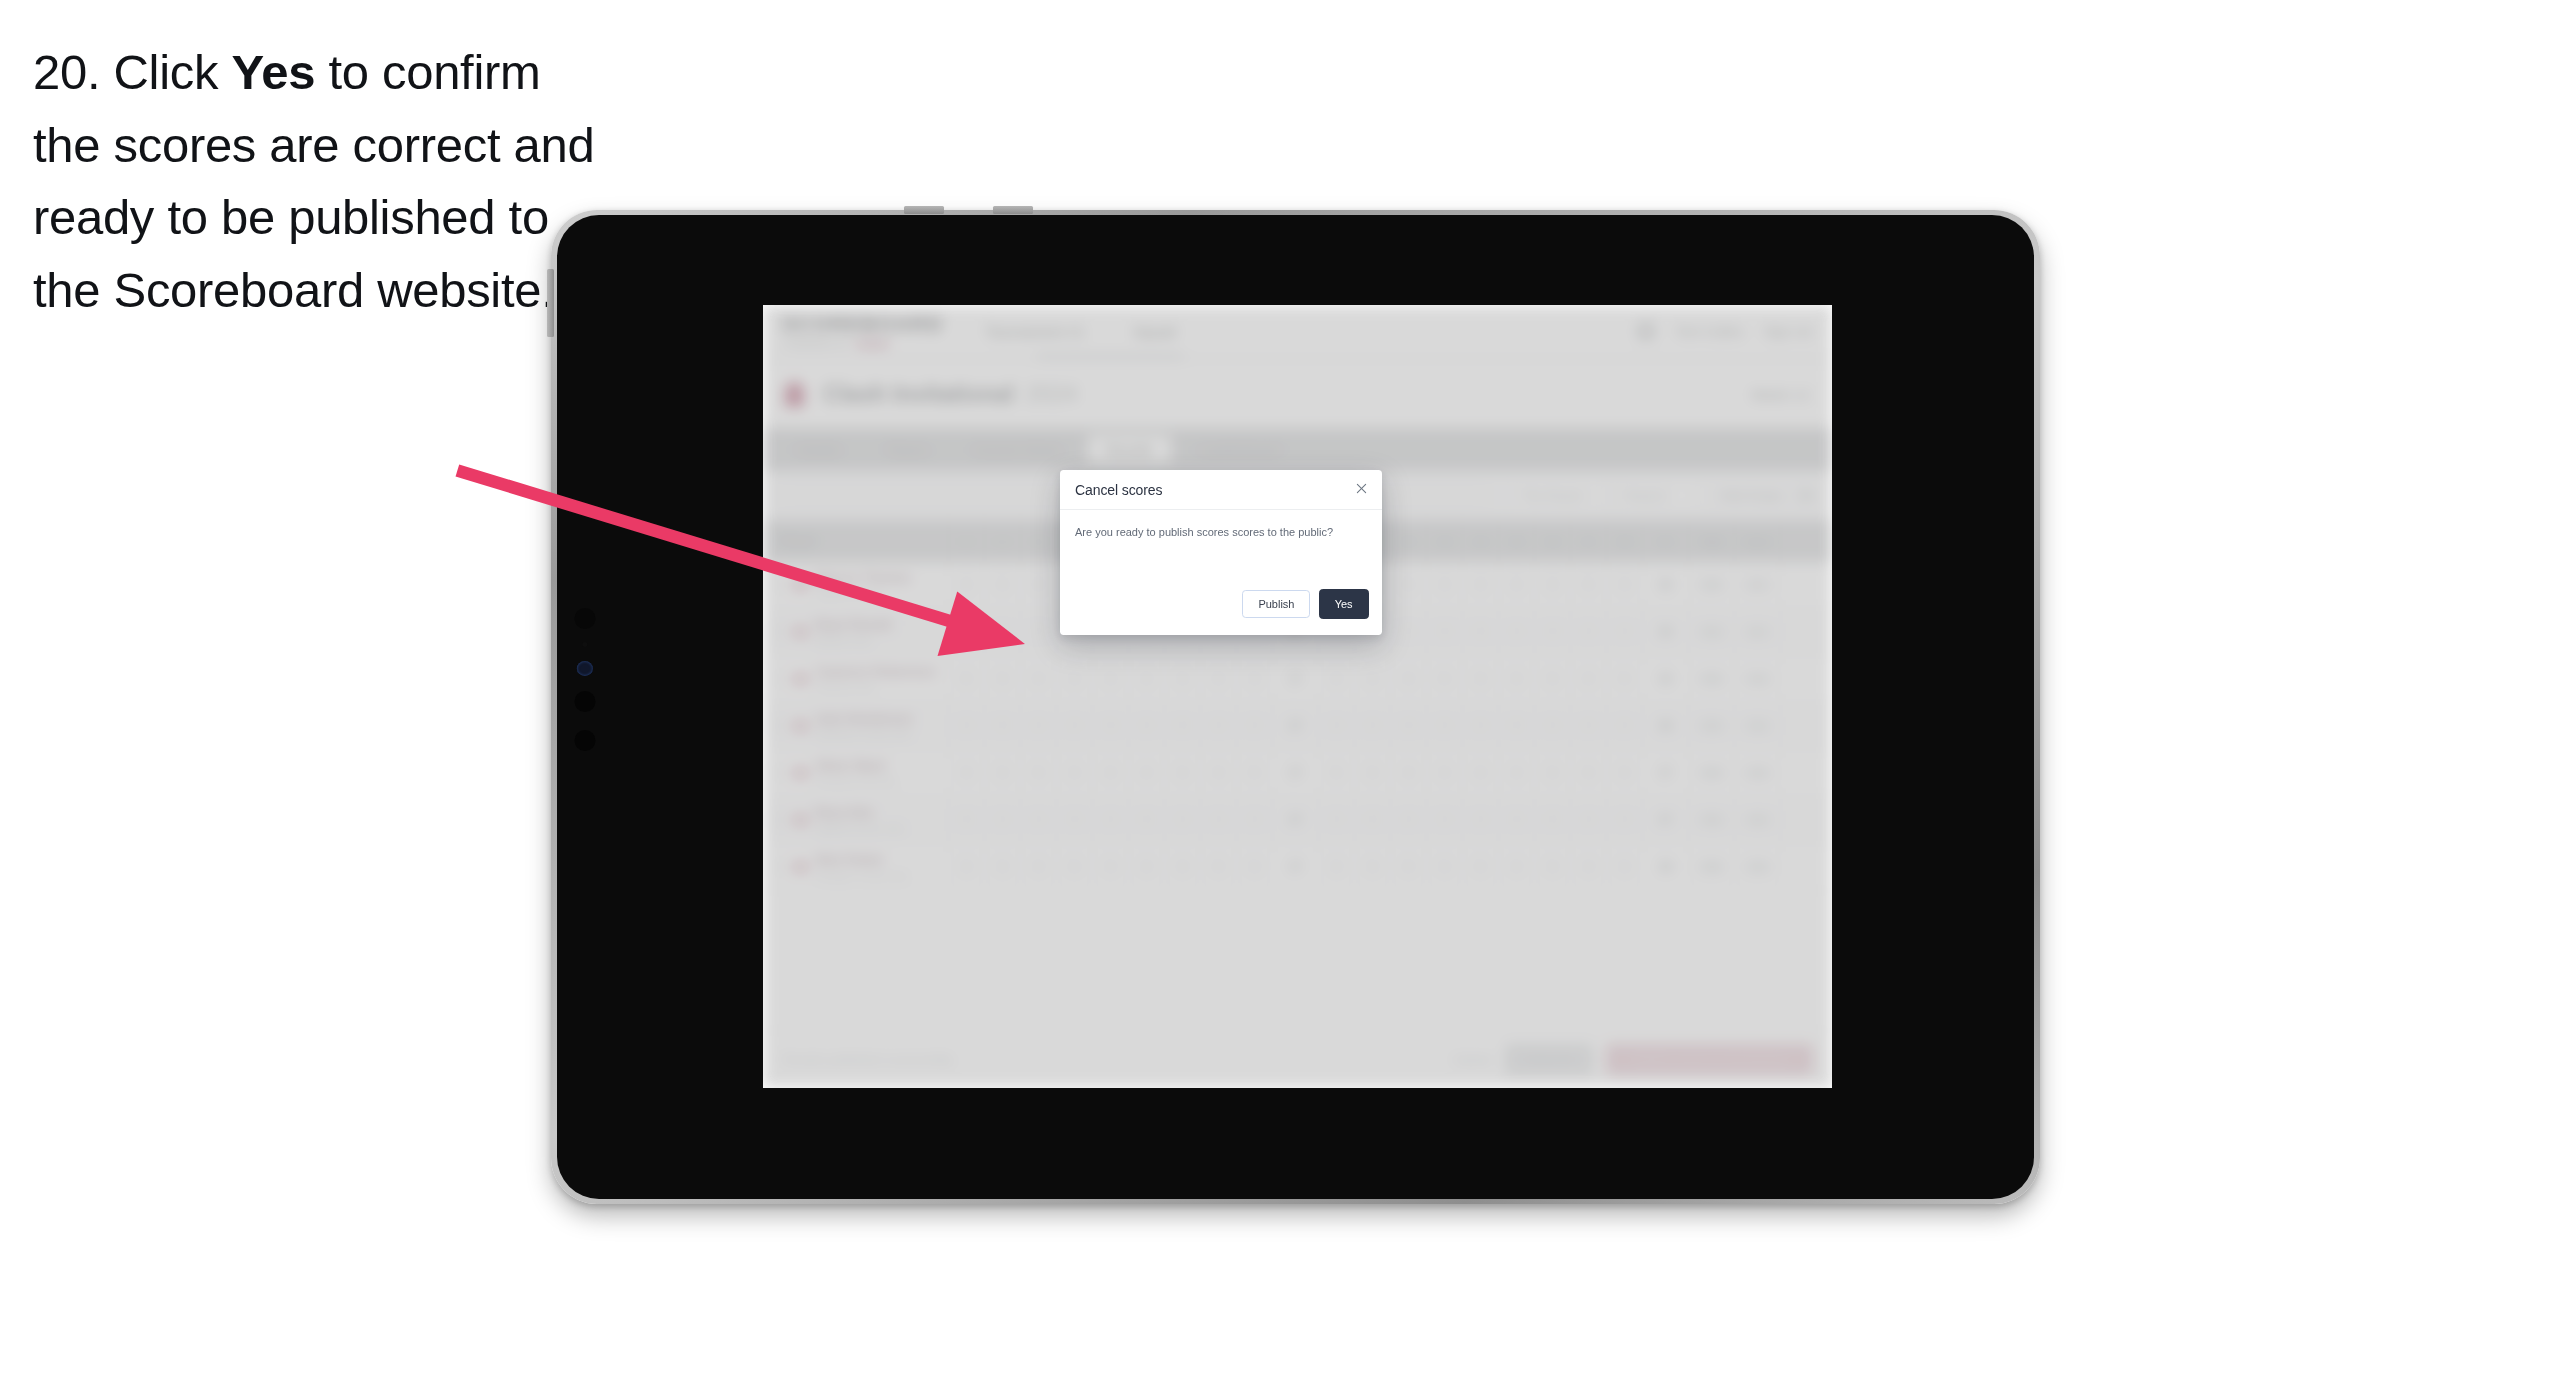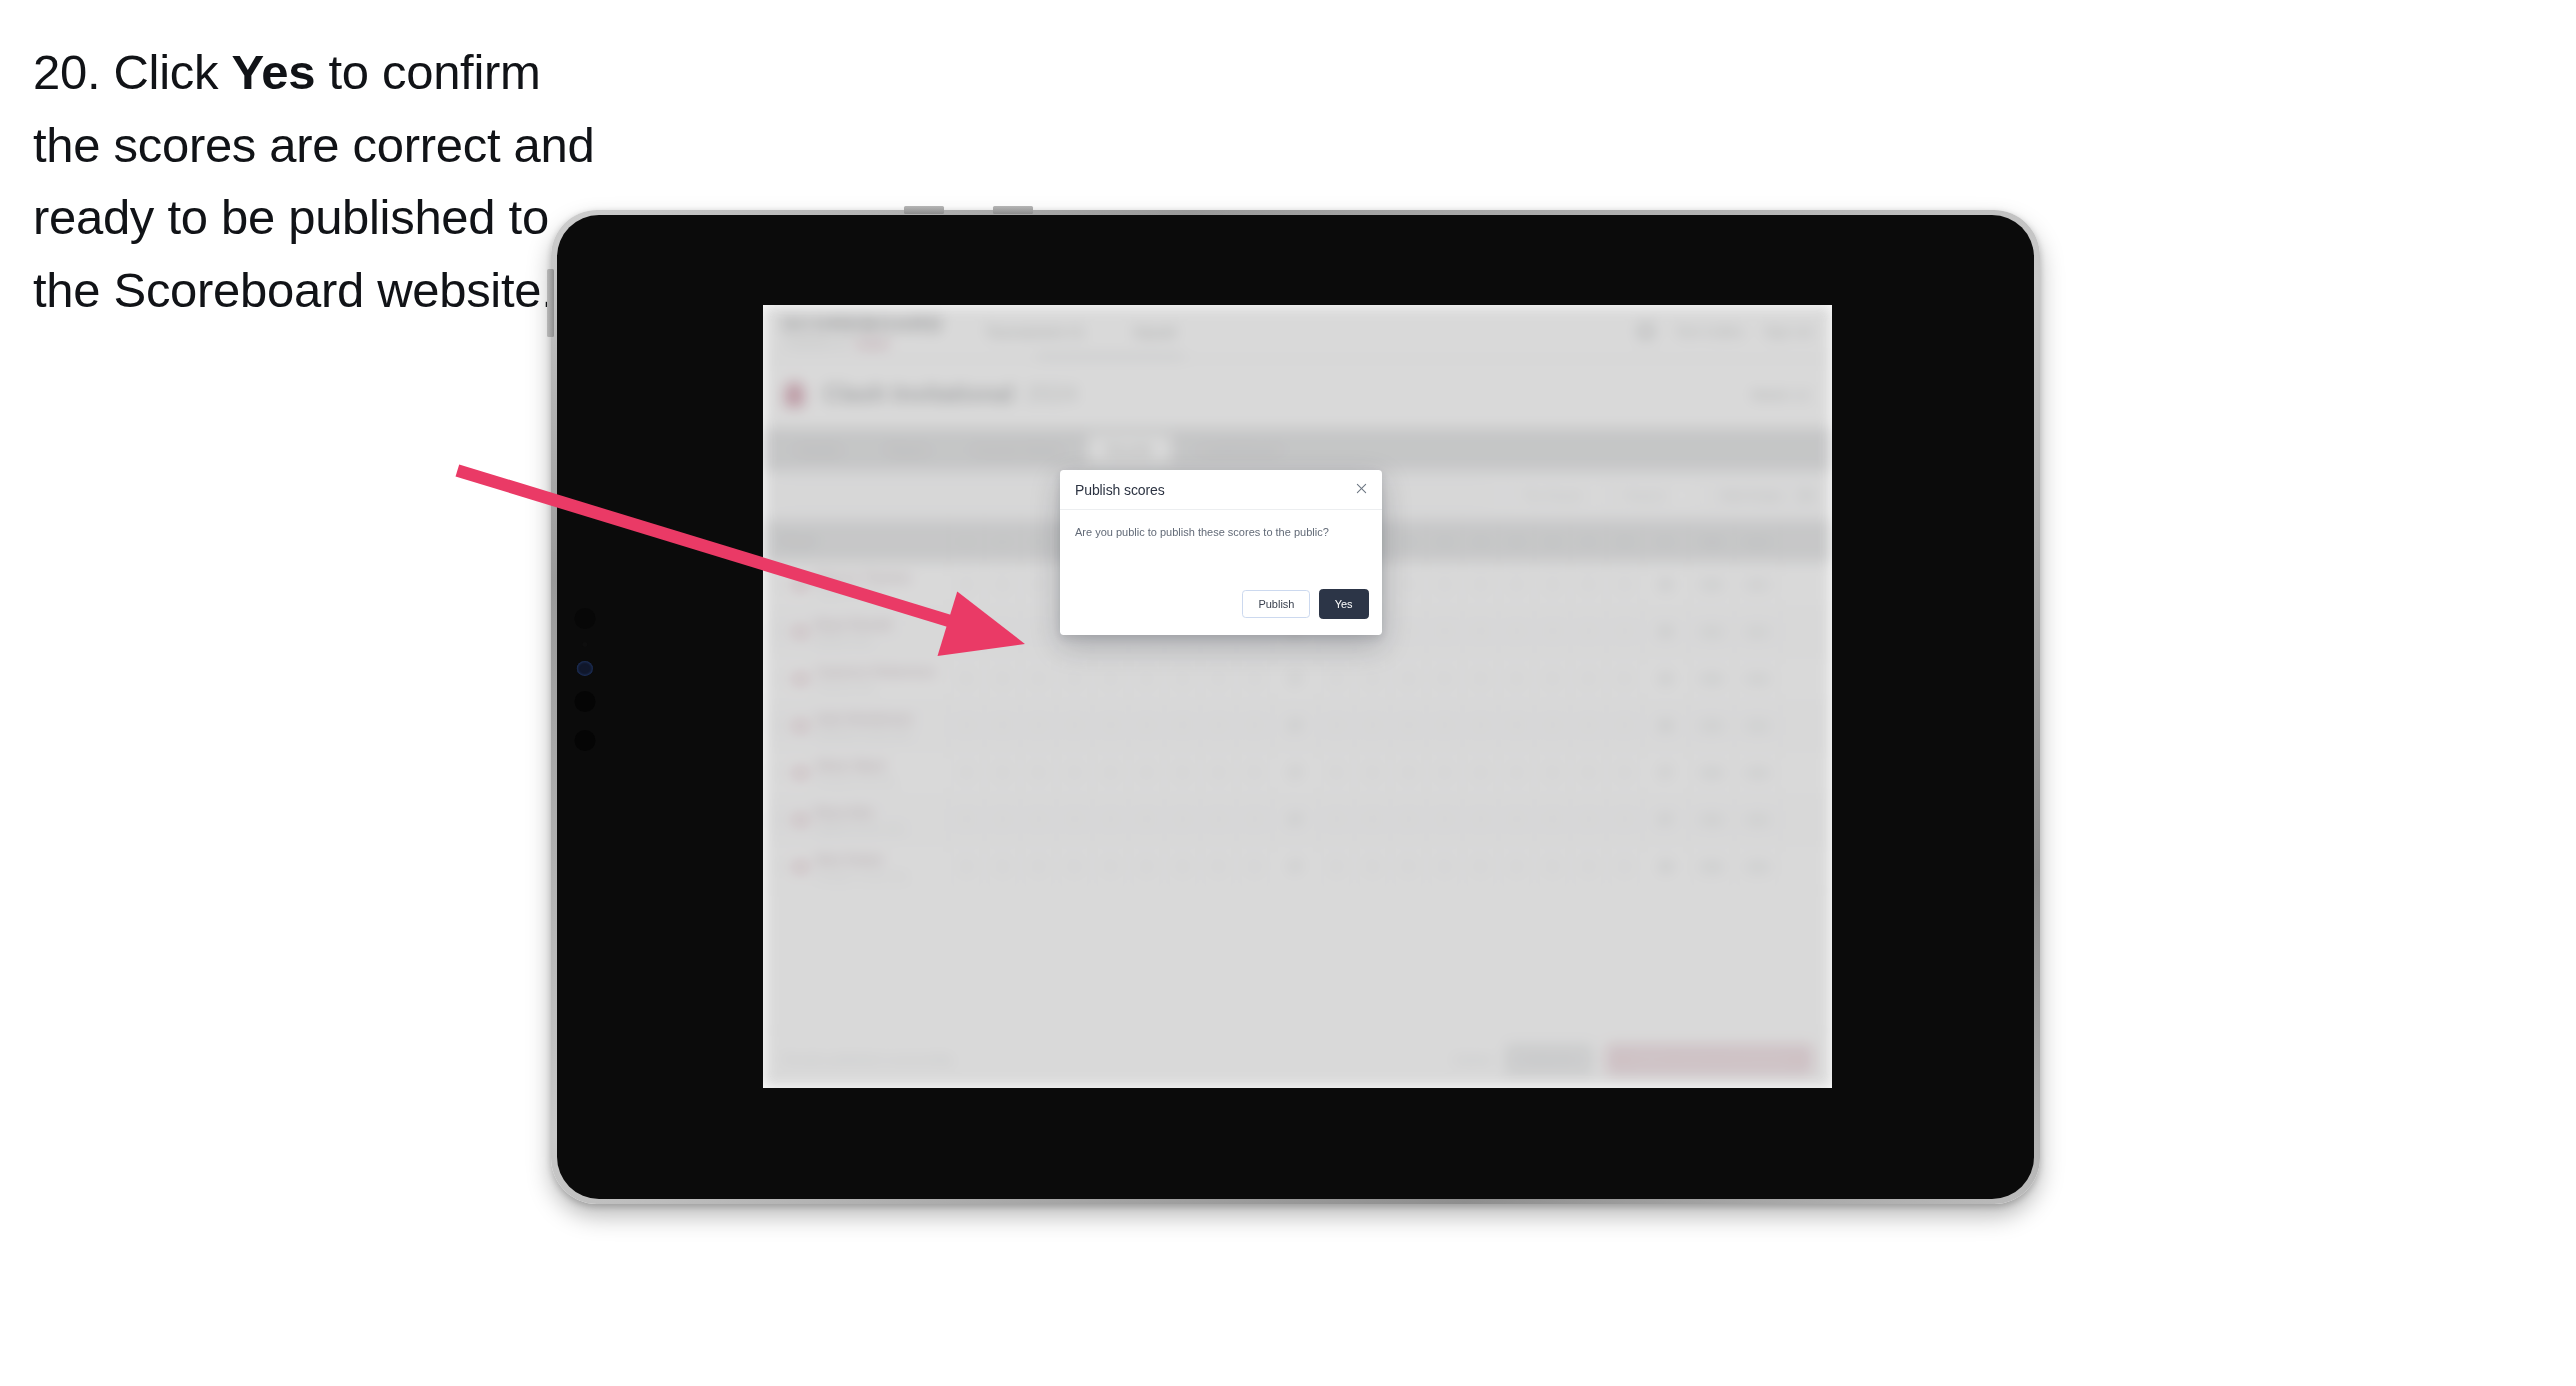--- a/index.html
+++ b/index.html
@@ -929,30 +929,30 @@
             <span id="footer-link">Cancel</span>
             <span id="footer-btn-secondary">Save All</span>
             <span id="footer-btn-danger">Publish scores to Scoreboard</span>
           </div>
         </div>
 
       </div>
 
       <div id="modal">
         <div id="modal-header">
-          <span id="modal-title">Publish scores</span>
+          <span id="modal-title">Cancel scores</span>
           <span id="modal-close">
             <svg viewBox="0 0 16 16" aria-hidden="true">
               <line x1="2" y1="2" x2="14" y2="14" stroke="currentColor" stroke-width="1.5" stroke-linecap="round"></line>
               <line x1="14" y1="2" x2="2" y2="14" stroke="currentColor" stroke-width="1.5" stroke-linecap="round"></line>
             </svg>
           </span>
         </div>
         <div id="modal-body">
-          <div id="modal-message">Are you public to publish these scores to the public?</div>
+          <div id="modal-message">Are you ready to publish scores scores to the public?</div>
         </div>
         <div id="modal-actions">
           <button id="btn-cancel">Publish</button>
           <button id="btn-yes">Yes</button>
         </div>
       </div>
 
     </div>
   </div>
 

